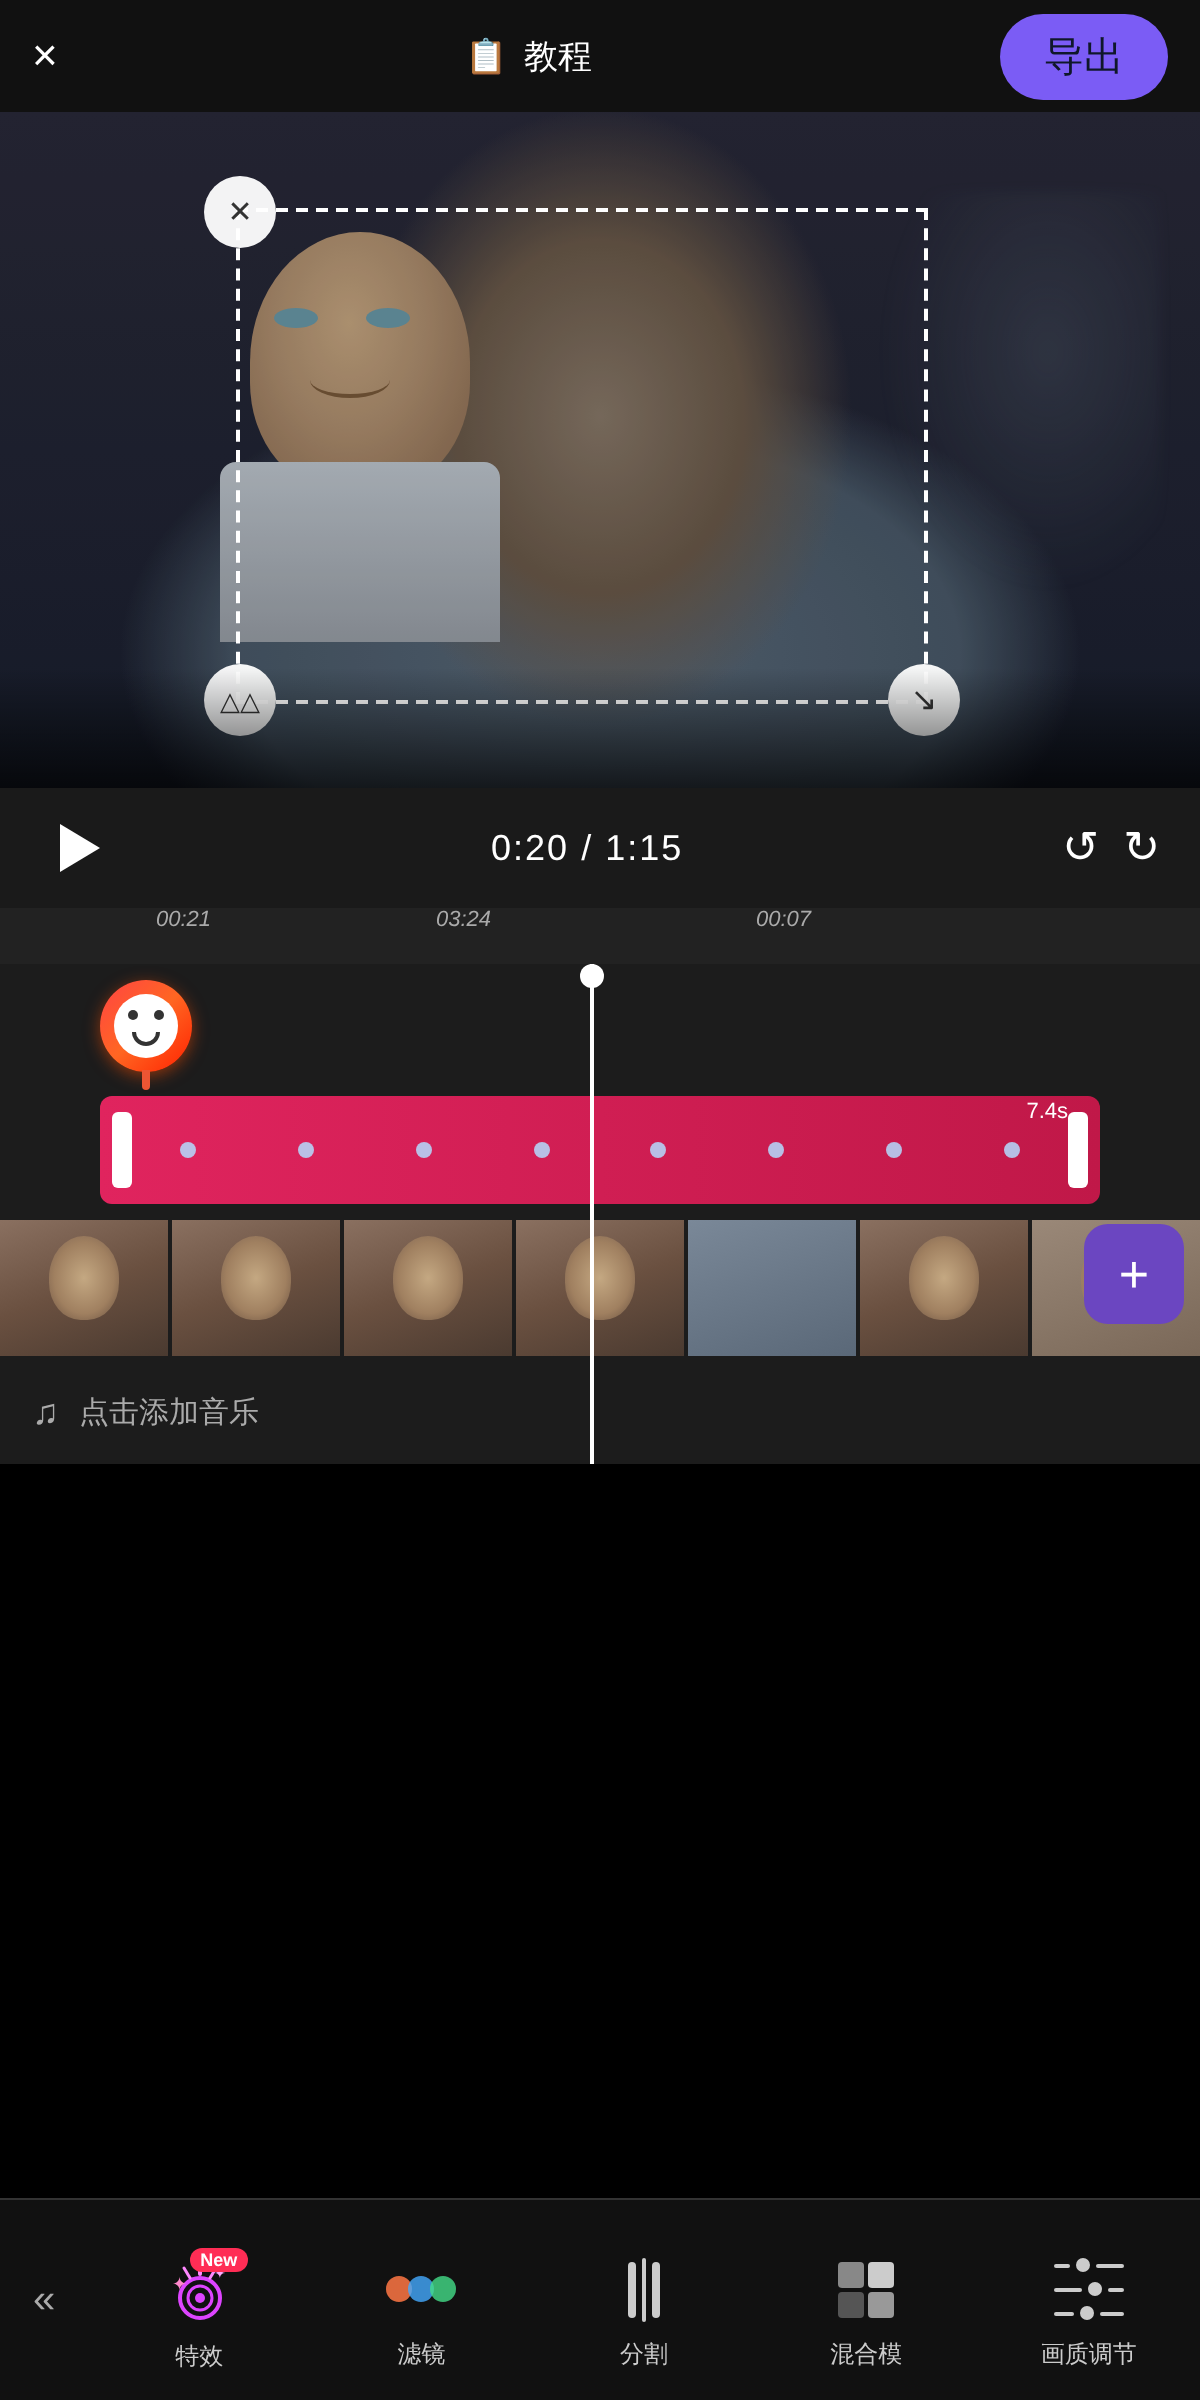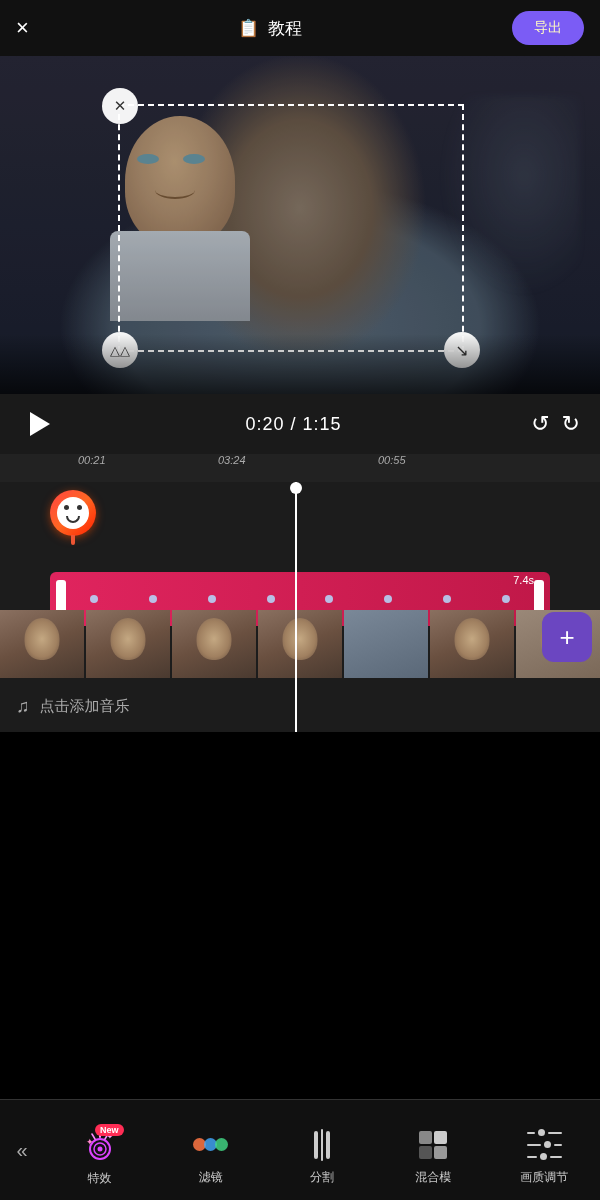--- a/index.html
+++ b/index.html
@@ -23,25 +23,25 @@
     }
     .top-bar-center {
       display: flex;
       align-items: center;
       gap: 8px;
       color: #fff;
       font-size: 17px;
     }
     .export-btn {
       background: #7B5CF5;
-      color: #fef9c3;
+      color: #0f172a;
       border: none;
       border-radius: 22px;
       padding: 8px 22px;
-      font-size: 14px;
+      font-size: 20px;
       cursor: pointer;
     }
     .close-icon-top {
       color: #fff;
       font-size: 22px;
       cursor: pointer;
       line-height: 1;
     }
 
     
@@ -249,21 +249,20 @@
       top: 66px;
       right: 50px;
       height: 54px;
       background: linear-gradient(90deg, #e0245e 0%, #c01848 100%);
       border-radius: 6px;
       display: flex;
       align-items: center;
       justify-content: space-between;
       padding: 0 6px;
       overflow: hidden;
-      margin-top: 24px;
     }
     .clip-handle-left, .clip-handle-right {
       width: 10px;
       height: 38px;
       background: #fff;
       border-radius: 3px;
       cursor: ew-resize;
       flex-shrink: 0;
     }
     .clip-dots {
@@ -623,21 +622,21 @@
   <div class="undo-redo">
     <span class="undo-icon">↺</span>
     <span class="redo-icon">↻</span>
   </div>
 </div>
 
 <div class="timeline-ruler">
   <div style="position:relative; width:100%; height:100%;">
     <span class="ruler-mark" style="left:70px;">00:21</span>
     <span class="ruler-mark" style="left:210px;">03:24</span>
-    <span class="ruler-mark" style="left:370px;">00:55</span>
+    <span class="ruler-mark" style="left:370px;">00:07</span>
   </div>
 </div>
 
 <div class="timeline-area">
 
   <div class="timer-icon">
     <div class="timer-circle">
       <div class="timer-face">
         <div class="timer-eye-l"></div>
         <div class="timer-eye-r"></div>

